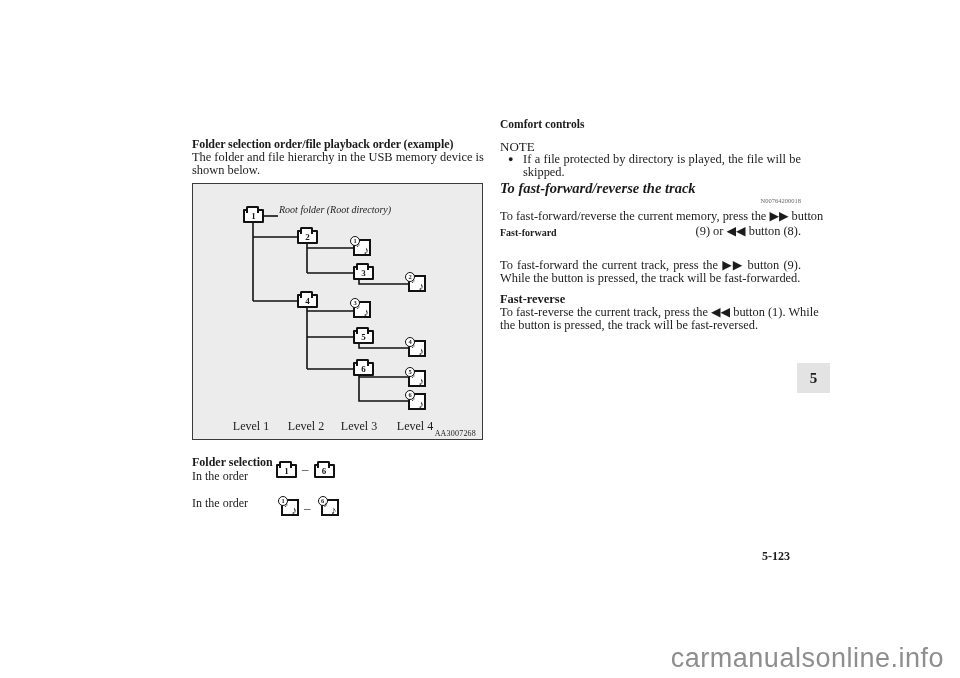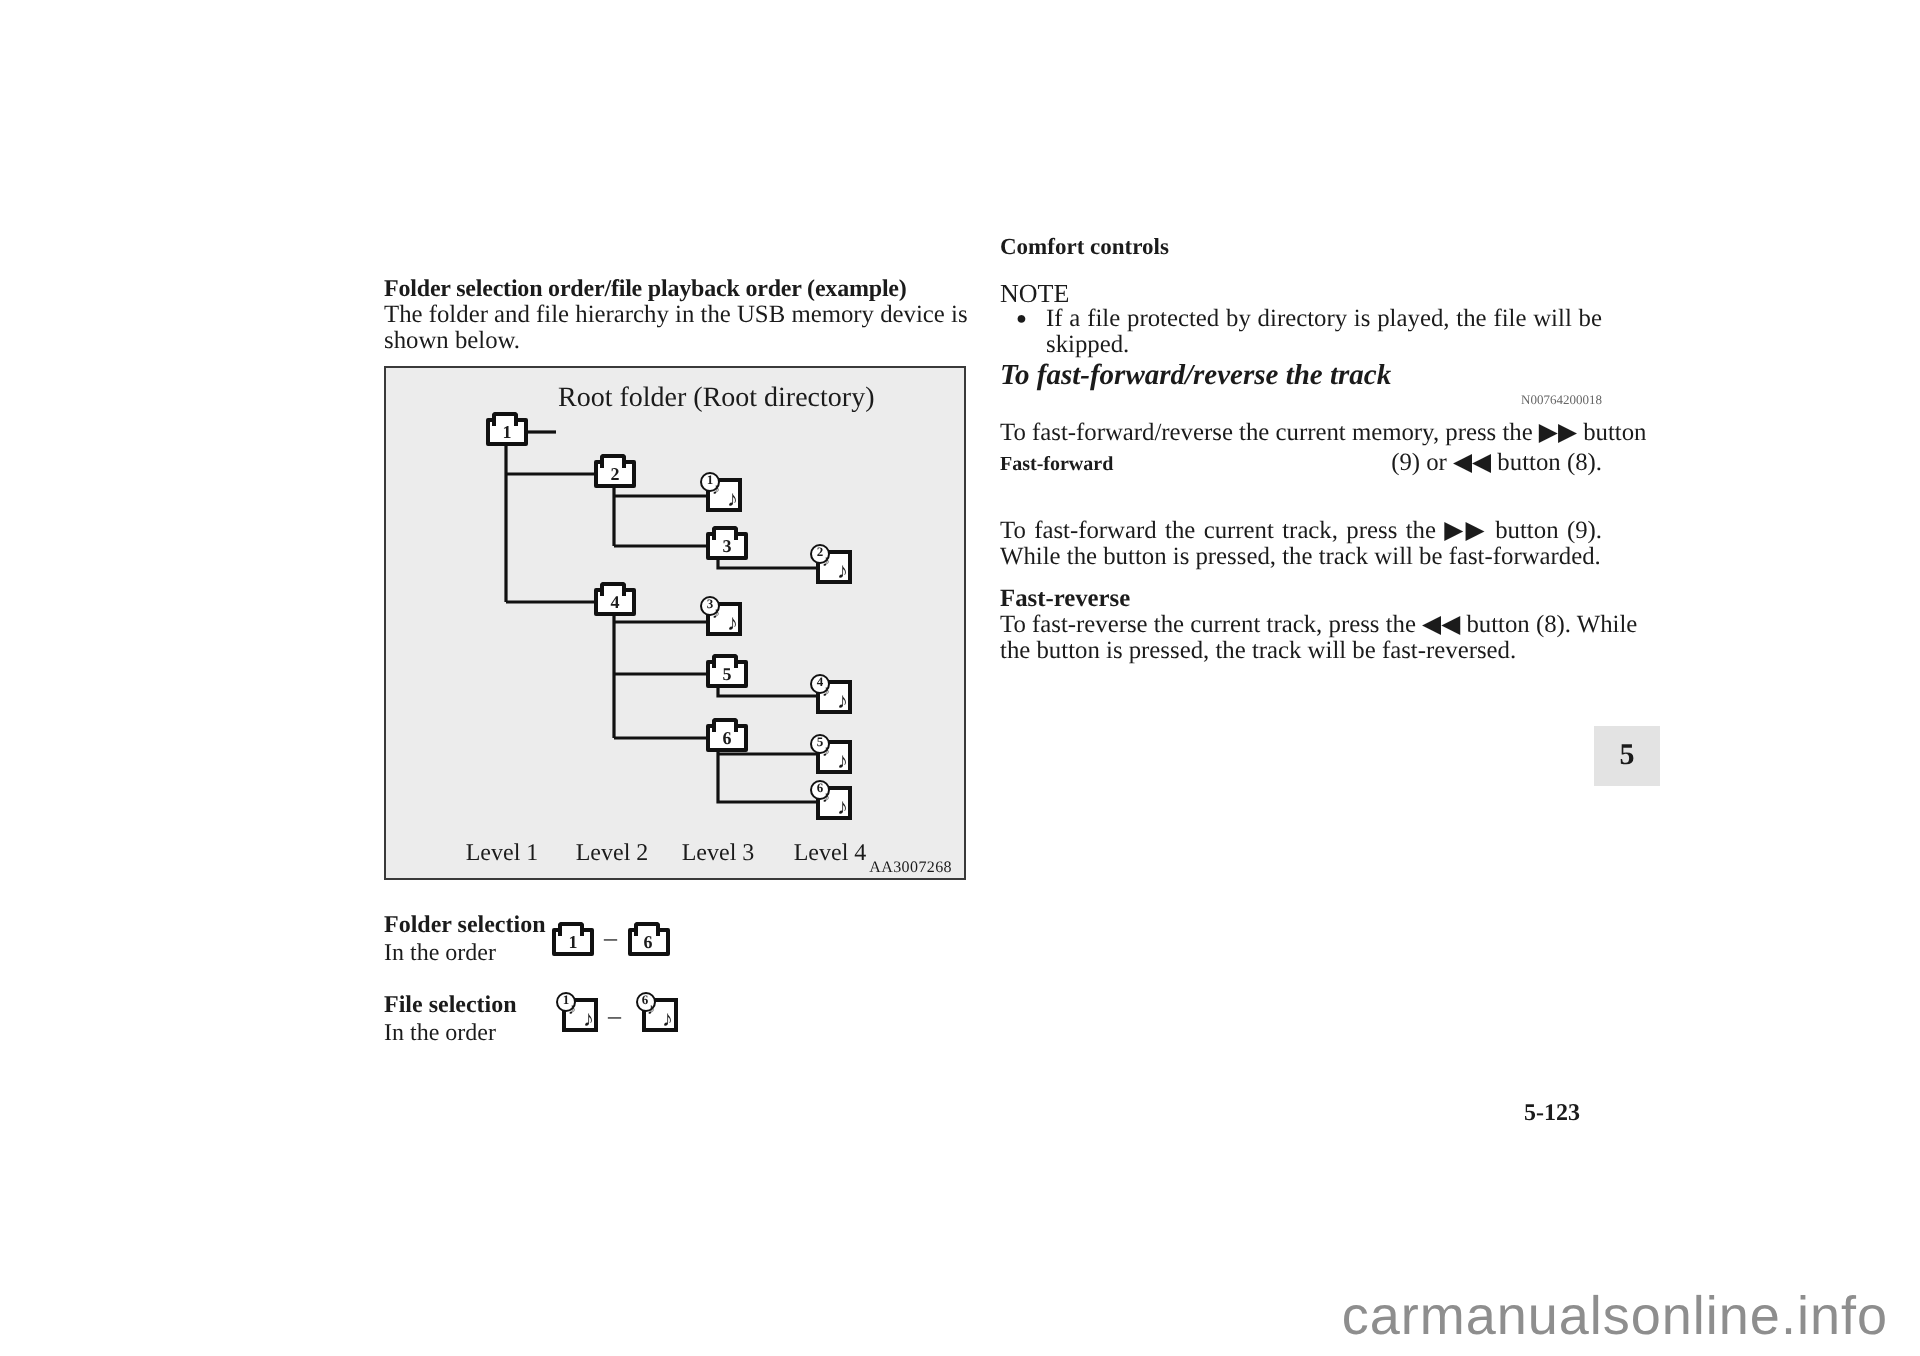--- a/index.html
+++ b/index.html
@@ -66,21 +66,21 @@
     background: #fff; border: 2px solid #111;
   }
   .music .note-sm { position: absolute; left: 1px; top: -1px; font-size: 8px; line-height: 9px; }
   .music .note-lg { position: absolute; right: 0px; bottom: -2px; font-size: 11px; line-height: 12px; }
   .badge {
     position: absolute; left: -5px; top: -5px; width: 10px; height: 10px;
     background: #fff; border: 1.5px solid #111; border-radius: 50%;
     font-weight: bold; font-size: 6.5px; line-height: 7.5px; text-align: center;
   }
 
-  .root-label { position: absolute; left: 86px; top: 8px; font-size: 14px; white-space: nowrap; }
+  .root-label { position: absolute; left: 86px; top: 20px; font-size: 10px; white-space: nowrap; font-style: italic; }
   .level-label { position: absolute; top: 235px; transform: translateX(-50%); font-size: 12px; white-space: nowrap; }
   .fig-code { position: absolute; right: 5px; top: 245px; font-size: 8px; letter-spacing: 0.2px; }
 
   
   .sel-row { position: absolute; left: 0; width: 100%; height: 28px; }
   .sel-row.folder-row { top: 456px; }
   .sel-row.file-row   { top: 496px; }
   .sel-title { font-weight: bold; font-size: 12px; line-height: 13px; white-space: nowrap; }
   .sel-sub   { font-size: 12px; line-height: 14px; white-space: nowrap; }
   .sel-icons { position: absolute; left: 84px; top: 3px; display: flex; align-items: center; }
@@ -190,21 +190,20 @@
     <div class="sel-title">Folder selection</div>
     <div class="sel-sub">In the order</div>
     <div class="sel-icons">
       <div class="folder"><span>1</span></div>
       <span class="sel-dash">–</span>
       <div class="folder"><span>6</span></div>
     </div>
   </div>
 
   <div class="sel-row file-row">
-    <div class="sel-title">File selection</div>
     <div class="sel-sub">In the order</div>
     <div class="sel-icons">
       <div class="music">
         <span class="badge">1</span>
         <span class="note-sm">♪</span>
         <span class="note-lg">♪</span>
       </div>
       <span class="sel-dash">–</span>
       <div class="music">
         <span class="badge">6</span>
@@ -236,20 +235,20 @@
   </div>
 
   <div class="abs ff-head">Fast-forward</div>
   <div class="abs ff-para">
     <div class="pline jline">To fast-forward the current track, press the ▶▶ button (9).</div>
     <div class="pline nline">While the button is pressed, the track will be fast-forwarded.</div>
   </div>
 
   <div class="abs fr-head">Fast-reverse</div>
   <div class="abs fr-para">
-    <div class="pline jline">To fast-reverse the current track, press the ◀◀ button (8). While</div>
+    <div class="pline jline">To fast-reverse the current track, press the ◀◀ button (1). While</div>
     <div class="pline nline">the button is pressed, the track will be fast-reversed.</div>
   </div>
 </div>
 
 <div class="abs chapter-tab">5</div>
 <div class="abs page-number">5-123</div>
 <div class="abs watermark">carmanualsonline.info</div>
 
 </body></html>

